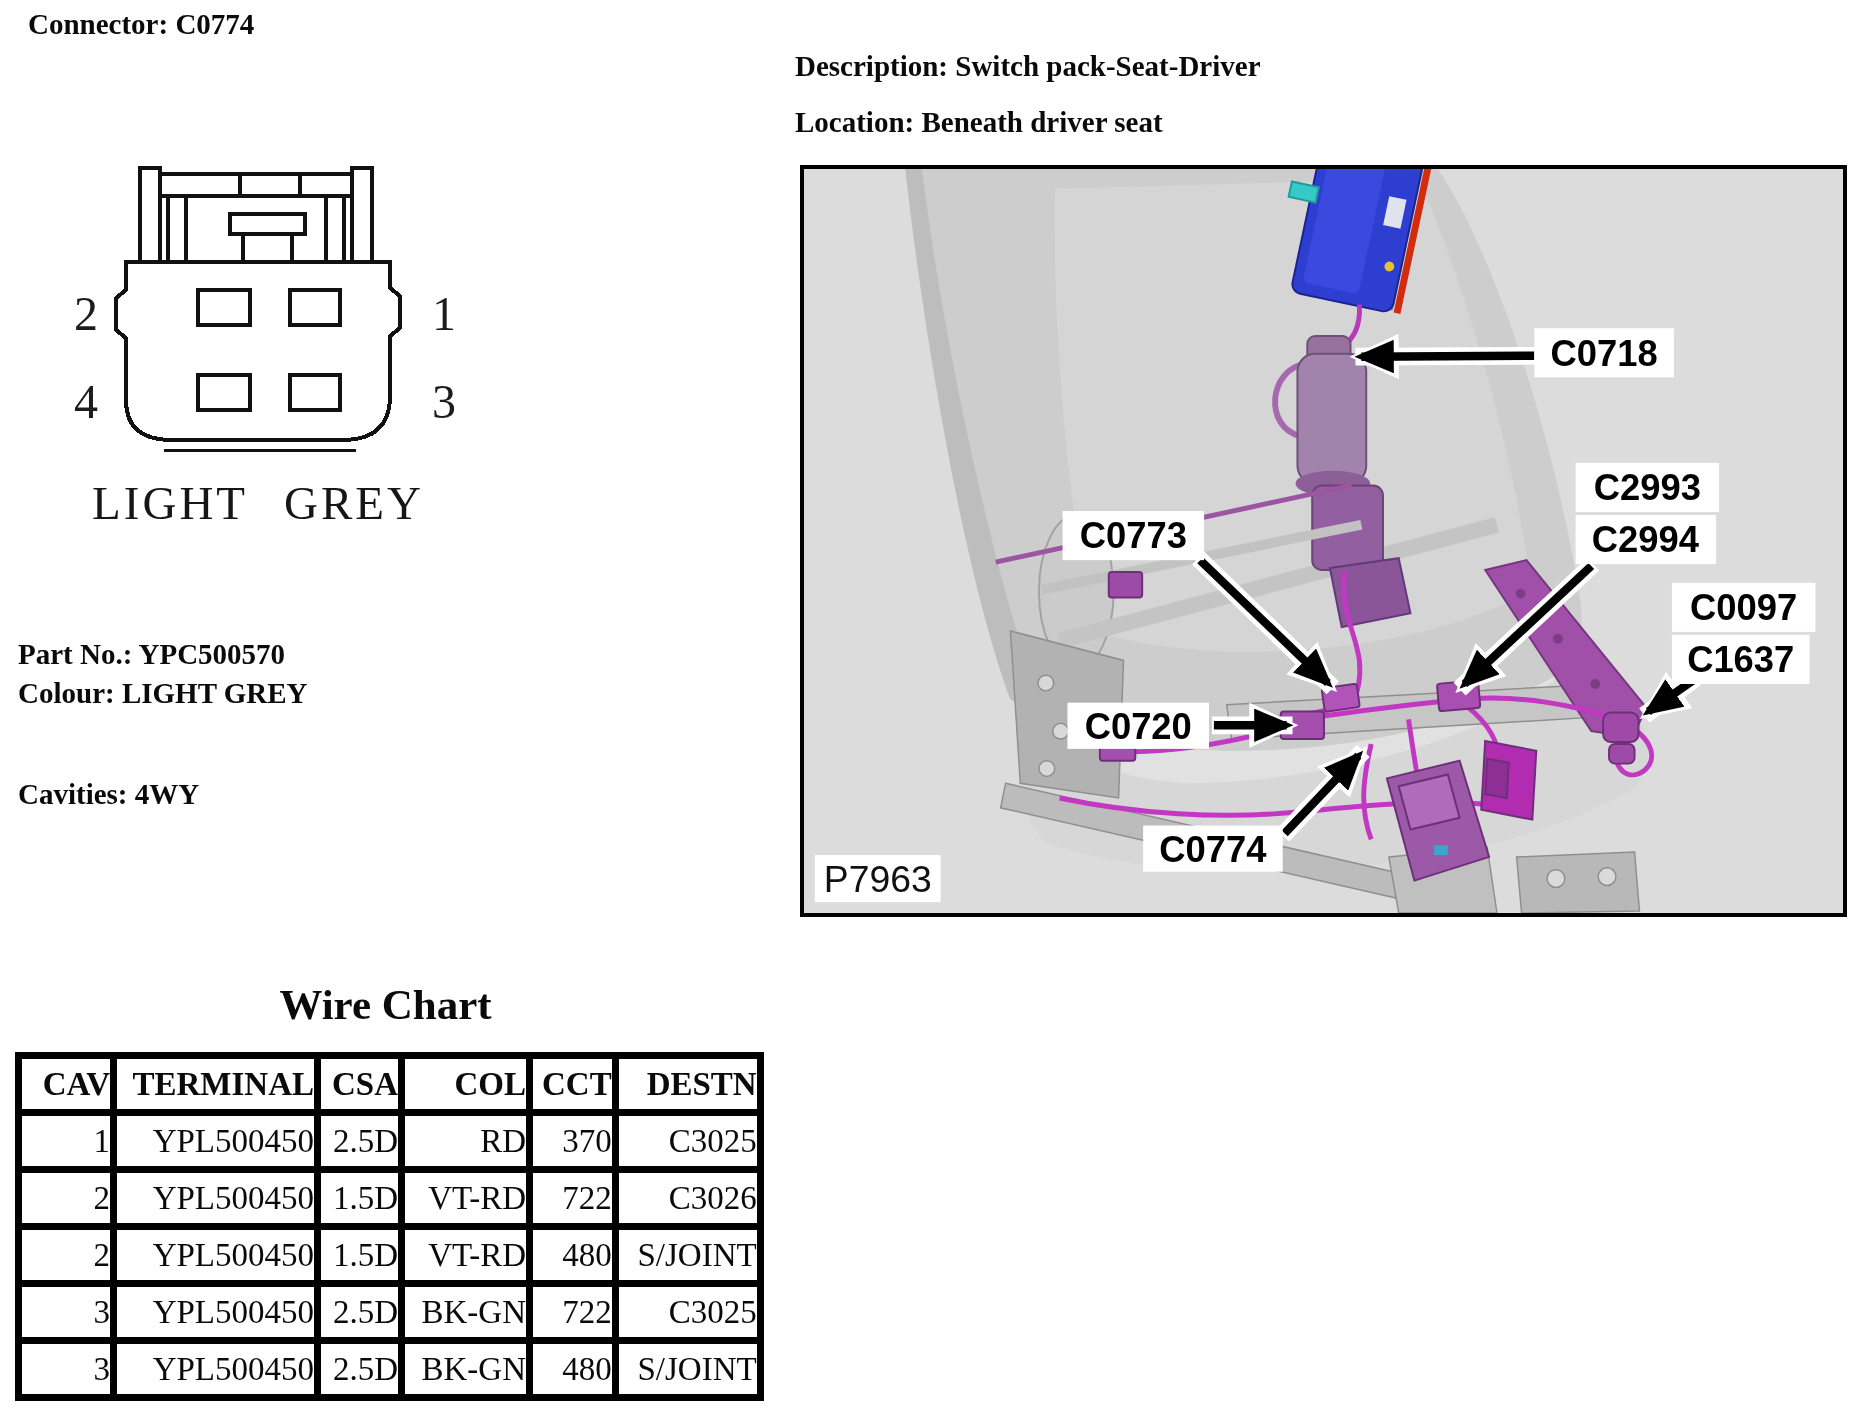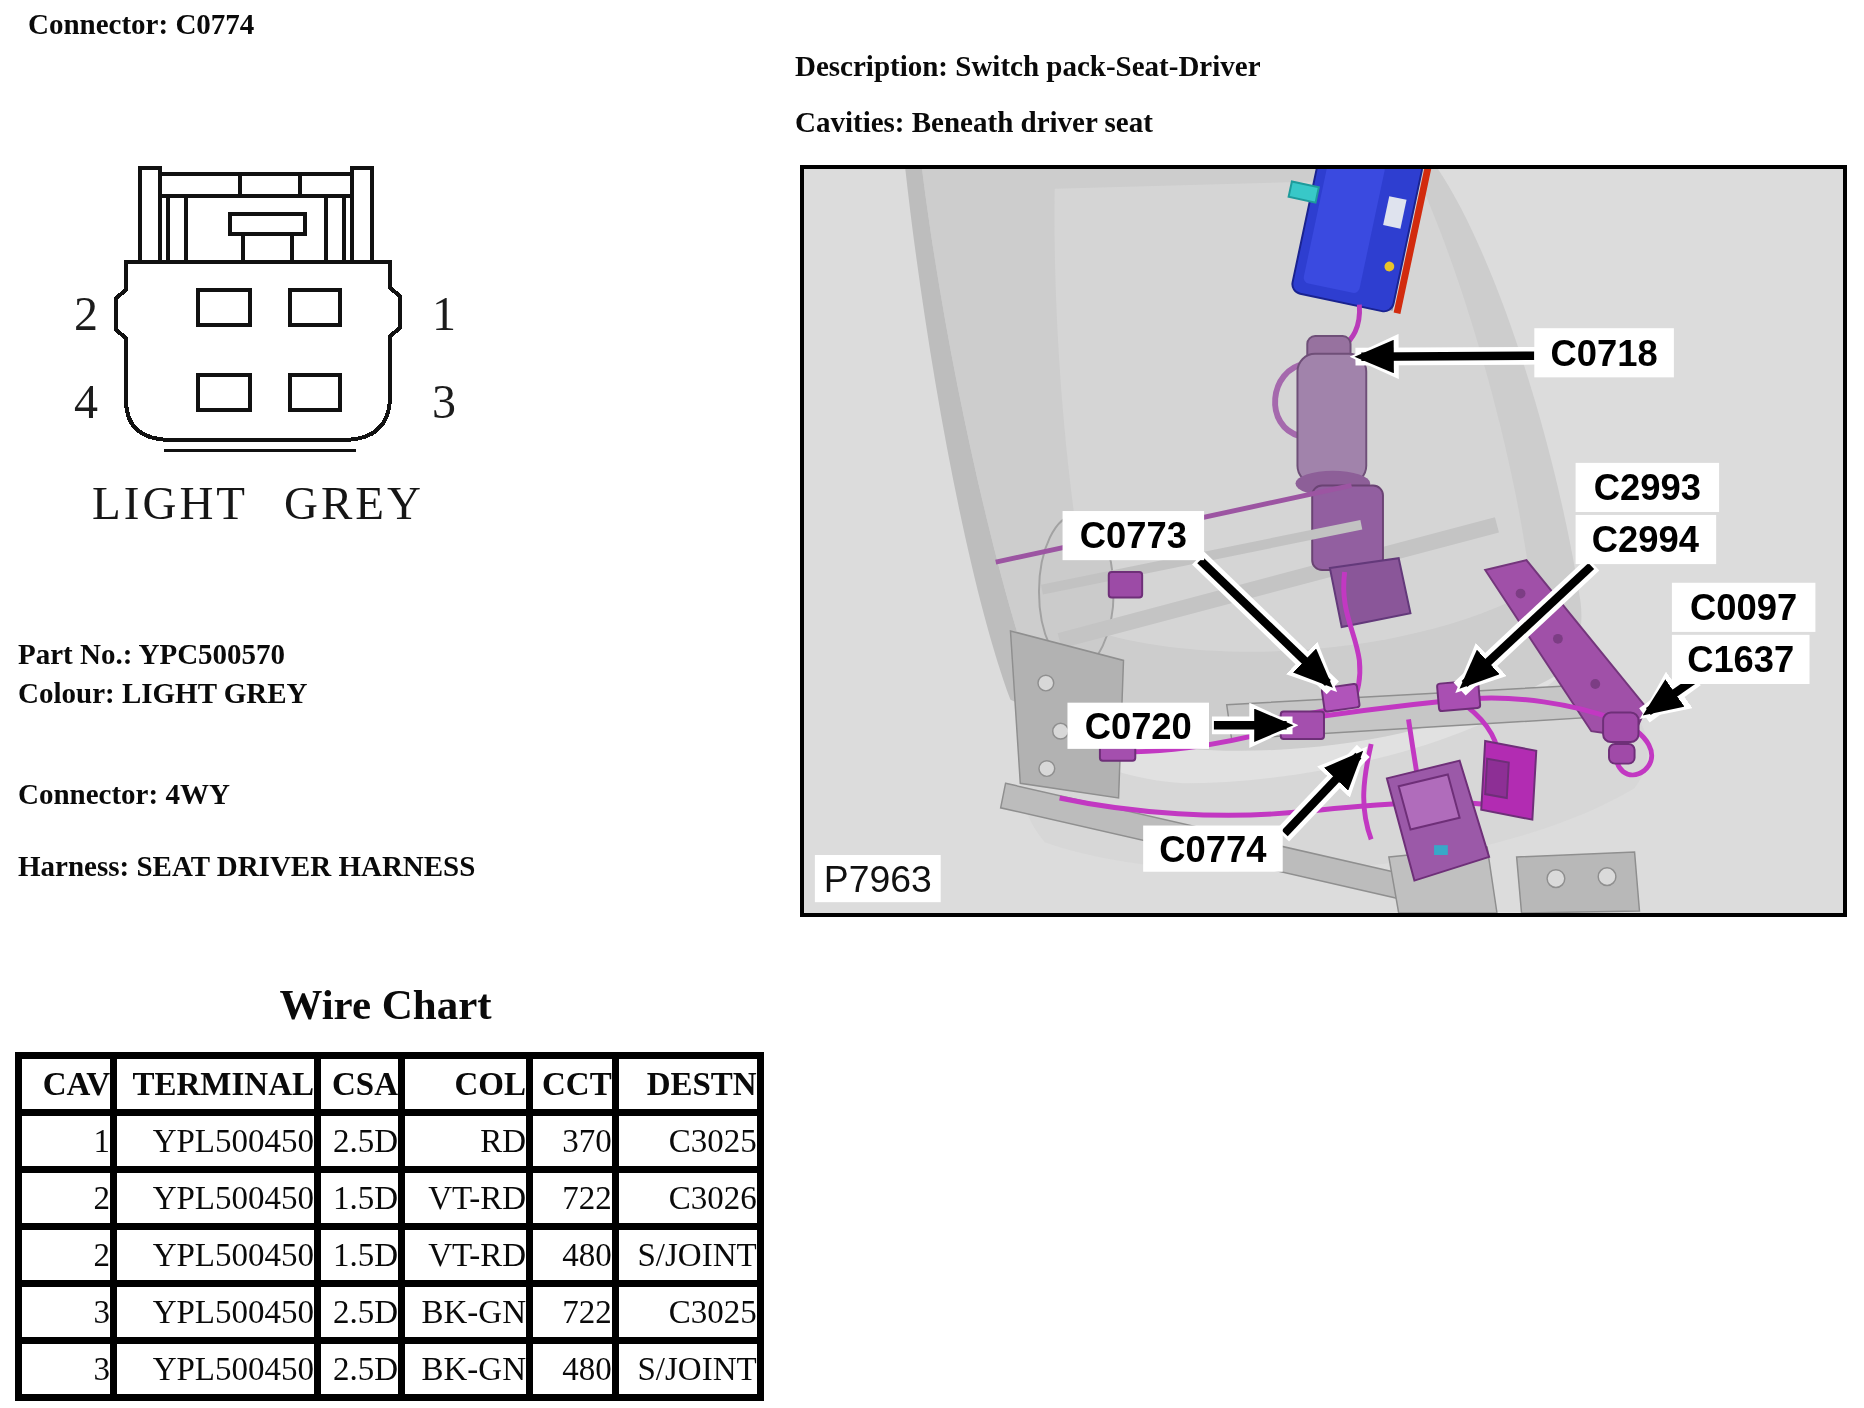--- a/index.html
+++ b/index.html
@@ -79,25 +79,24 @@
         <text x="372" y="192">1</text>
         <text x="372" y="280">3</text>
       </g>
     </svg>
   </div>
 
   <div class="abs" id="colour-caption">LIGHT GREY</div>
 
   <div class="abs docline" id="part-no">Part No.: YPC500570</div>
   <div class="abs docline" id="colour-line">Colour: LIGHT GREY</div>
-  <div class="abs docline" id="cavities-line">Connector: 4WY</div>
-  <div class="abs docline" id="harness-line">Harness: SEAT DRIVER HARNESS</div>
+  <div class="abs docline" id="cavities-line">Cavities: 4WY</div>
 
   <div class="abs docline" id="description-line">Description: Switch pack-Seat-Driver</div>
-  <div class="abs docline" id="location-line">Cavities: Beneath driver seat</div>
+  <div class="abs docline" id="location-line">Location: Beneath driver seat</div>
 
   <div class="abs" id="figure-frame">
     <svg viewBox="0 0 1047 757">
       <defs>
         <marker id="ahw" markerUnits="userSpaceOnUse" markerWidth="50" markerHeight="46" refX="44" refY="23" orient="auto">
           <path d="M0,0 L50,23 L0,46 Z" fill="#ffffff"></path>
         </marker>
         <marker id="ahb" markerUnits="userSpaceOnUse" markerWidth="40" markerHeight="34" refX="33" refY="17" orient="auto">
           <path d="M0,0 L40,17 L0,34 Z" fill="#000000"></path>
         </marker>

